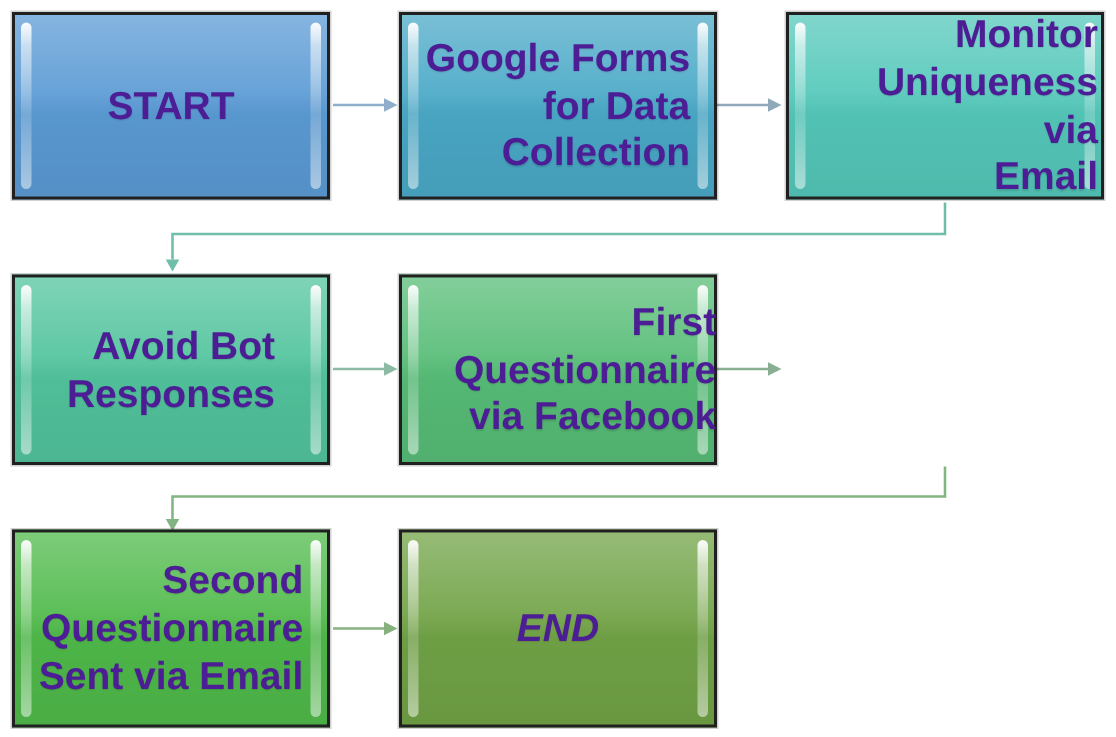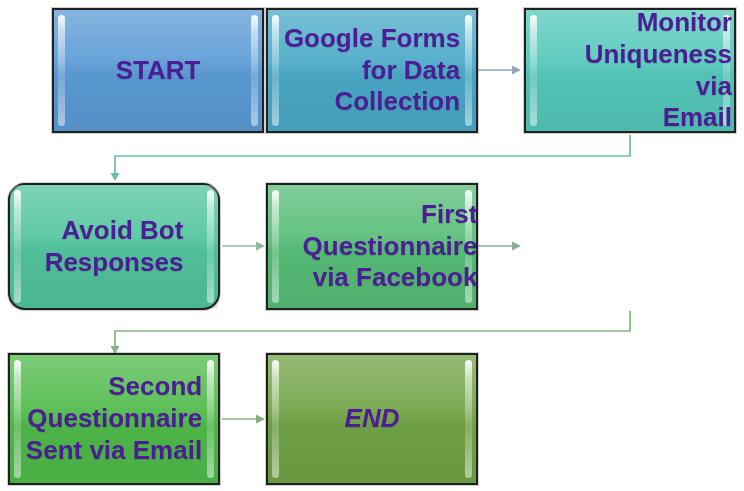--- a/index.html
+++ b/index.html
@@ -88,21 +88,21 @@
     <g>
       <path d="M630 311 V331 H115 V346" style="stroke: rgb(130, 181, 129);"></path>
       <polygon points="110.5,346 119.5,346 115,354" style="fill: rgb(130, 181, 129);"></polygon>
     </g>
     <g>
       <path d="M222 419 H256" style="stroke: rgb(135, 176, 127);"></path>
       <polygon points="256,414.5 256,423.5 265,419" style="fill: rgb(135, 176, 127);"></polygon>
     </g>
   </svg>
 
-  <div class="node c0 r0" style="background-color: rgb(91, 155, 213); margin-left: 44px;">
+  <div class="node c0 r0" style="background-color: rgb(91, 155, 213);">
     <span class="sheen sheen-l"></span>
     <span class="sheen sheen-r"></span>
     <span class="label">START</span>
   </div>
 
   <div class="node c1 r0" style="background-color: rgb(74, 169, 199);">
     <span class="sheen sheen-l"></span>
     <span class="sheen sheen-r"></span>
     <span class="label">Google Forms
 for Data
@@ -110,21 +110,21 @@
   </div>
 
   <div class="node c2 r0" style="background-color: rgb(84, 200, 186); padding-left: 31px;">
     <span class="sheen sheen-l"></span>
     <span class="sheen sheen-r"></span>
     <span class="label">Monitor
 Uniqueness via
 Email</span>
   </div>
 
-  <div class="node c0 r1" style="background-color: rgb(82, 196, 157); border-radius: 17px;">
+  <div class="node c0 r1" style="background-color: rgb(82, 196, 157);">
     <span class="sheen sheen-l"></span>
     <span class="sheen sheen-r"></span>
     <span class="label">Avoid Bot
 Responses</span>
   </div>
 
   <div class="node c1 r1" style="background-color: rgb(87, 189, 119); padding-left: 36px;">
     <span class="sheen sheen-l"></span>
     <span class="sheen sheen-r"></span>
     <span class="label">First

